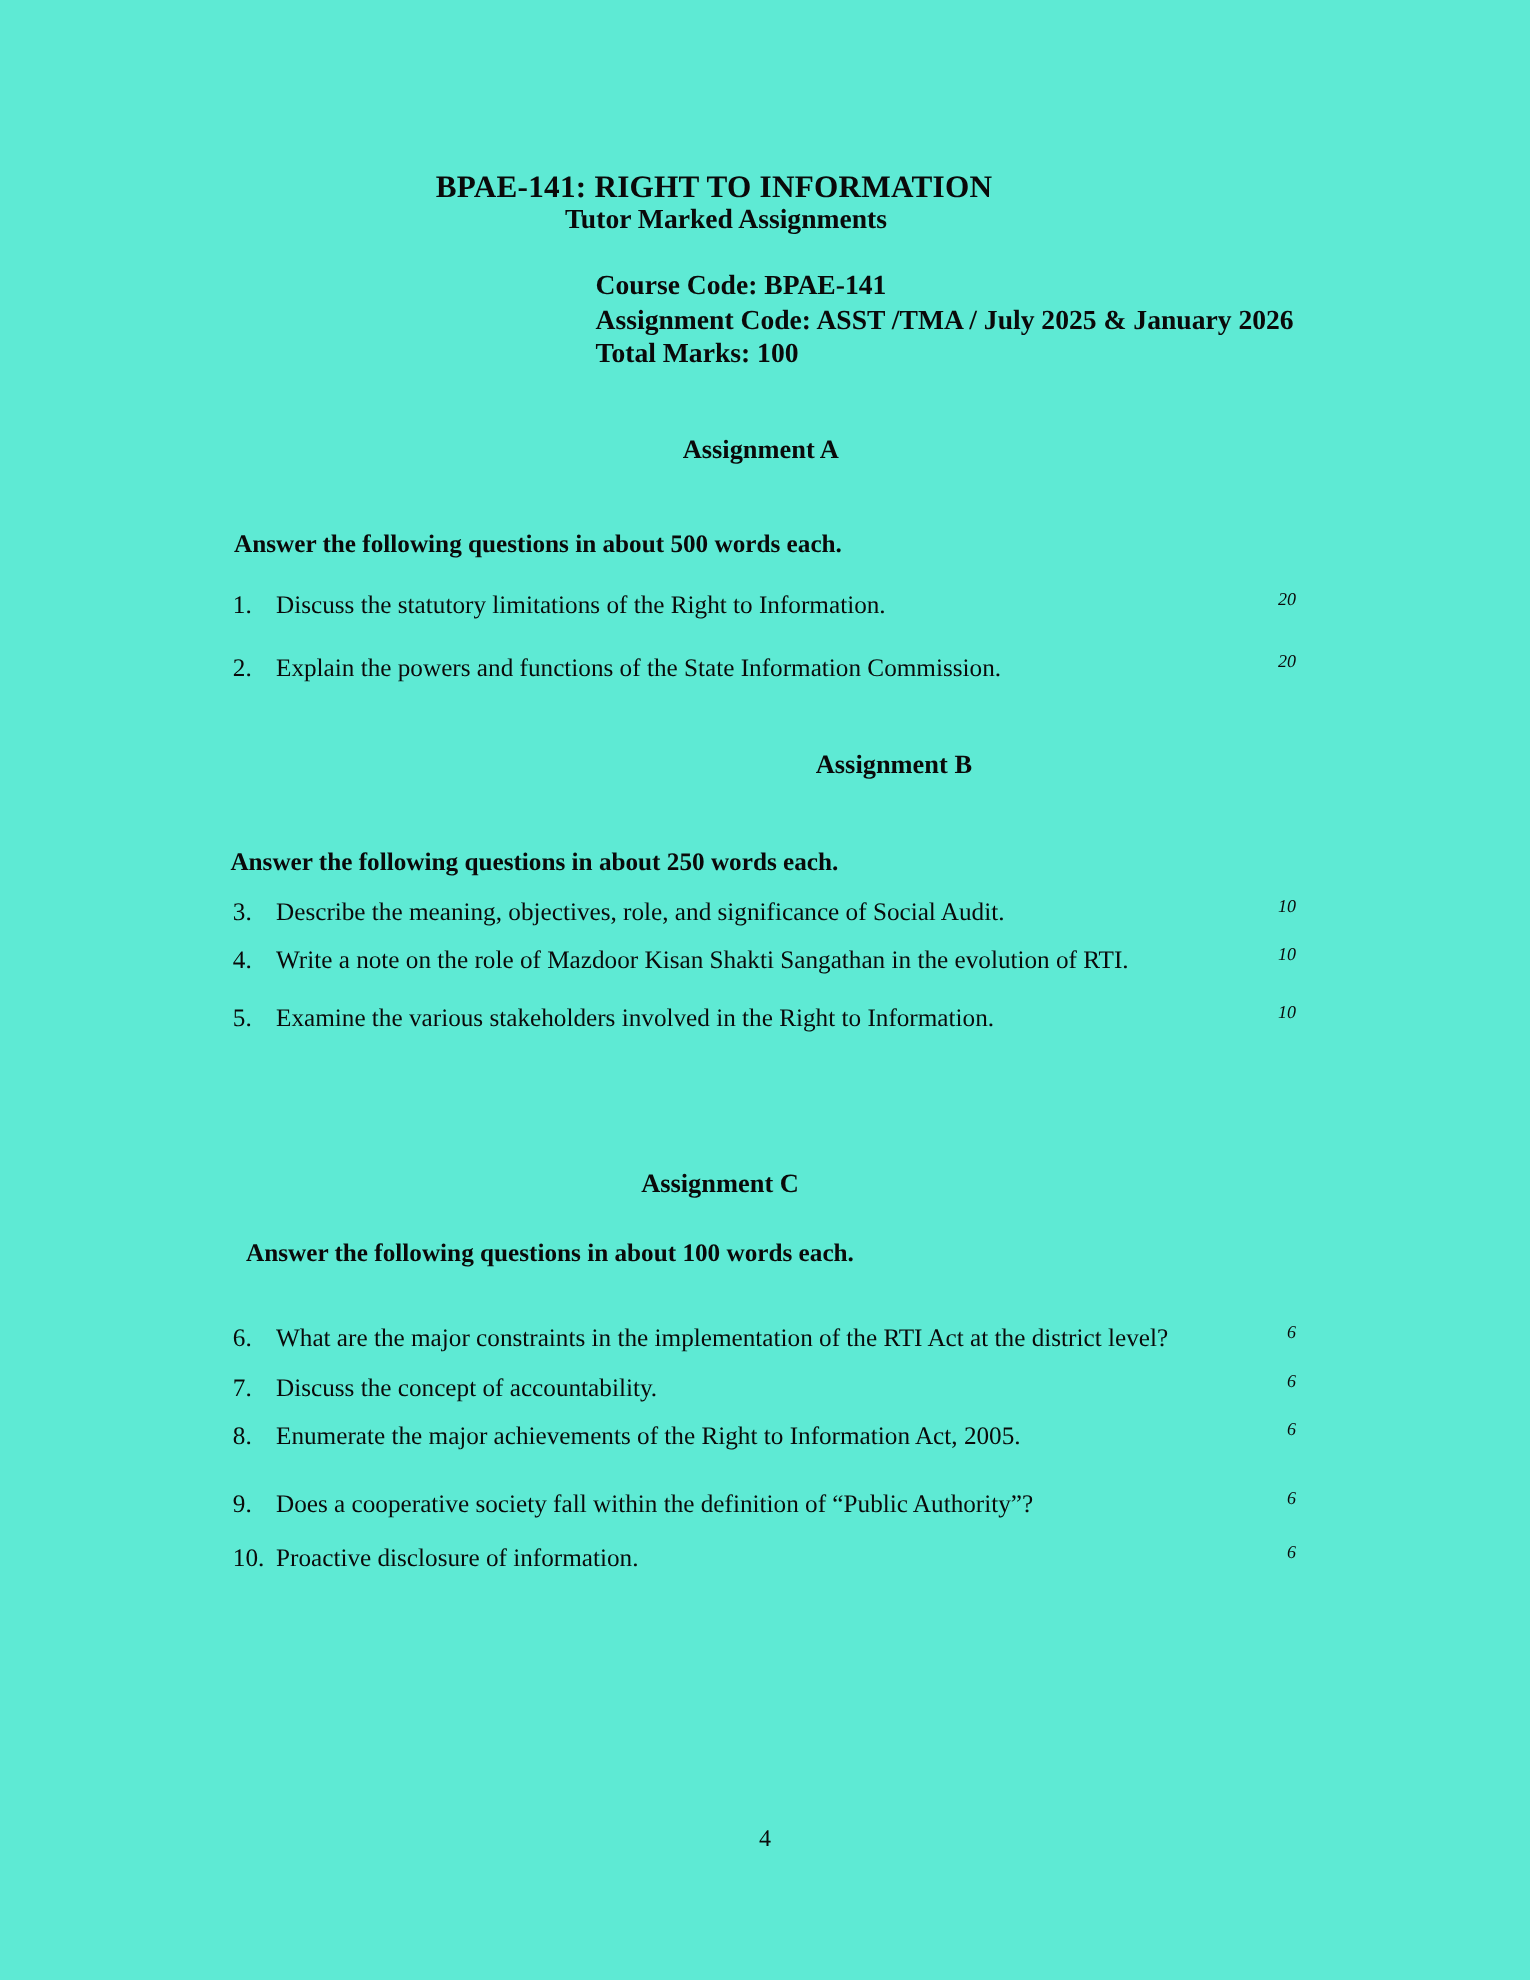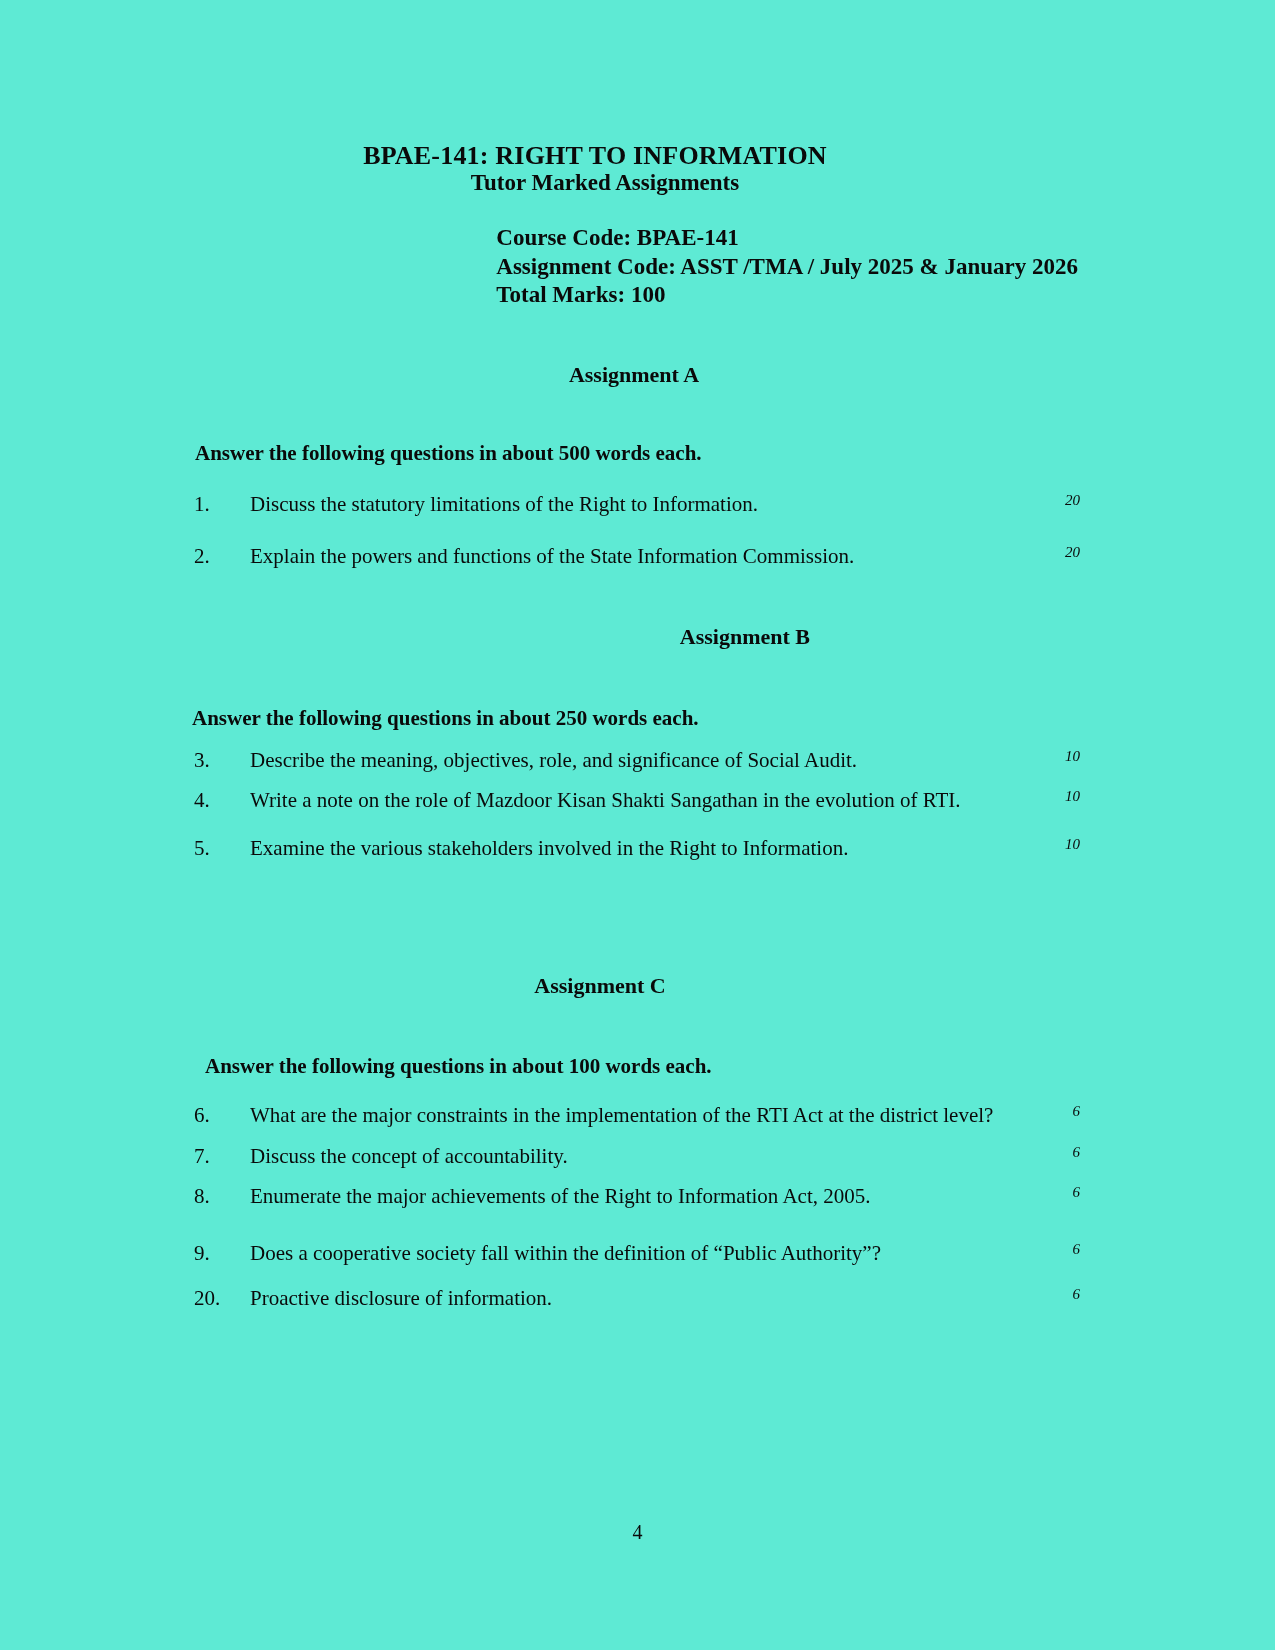--- a/index.html
+++ b/index.html
@@ -37,21 +37,21 @@
     text-align:center;
     font-size:22px;font-weight:bold;
     white-space:nowrap;
   }
   .instr{
     font-size:21px;font-weight:bold;
     white-space:nowrap;
   }
   .q-row{left:0;right:0;height:32px;}
   .q-num{position:absolute;left:194px;font-size:21px;}
-  .q-text{position:absolute;left:230px;font-size:21px;white-space:nowrap;margin-left:20px;}
+  .q-text{position:absolute;left:230px;font-size:21px;white-space:nowrap;}
   .q-marks{position:absolute;right:195px;font-size:15px;text-align:center;font-style:italic;}
   .page-number{
     top:1521px;left:0;width:1275px;
     text-align:center;
     font-size:20px;
   }
 </style>
 </head>
 <body>
 
@@ -93,21 +93,21 @@
     <span class="q-text">Write a note on the role of Mazdoor Kisan Shakti Sangathan in the evolution of RTI.</span>
     <span class="q-marks">10</span>
   </div>
   <div class="abs q-row" style="top:836px;">
     <span class="q-num">5.</span>
     <span class="q-text">Examine the various stakeholders involved in the Right to Information.</span>
     <span class="q-marks">10</span>
   </div>
 
   <div class="abs section-heading" style="top:973px;left:400px;">Assignment C</div>
-  <div class="abs instr" style="top:1054px;left:205px;text-align:right;">Answer the following questions in about 100 words each.</div>
+  <div class="abs instr" style="top:1032px;left:205px;text-align:right;">Answer the following questions in about 100 words each.</div>
 
   <div class="abs q-row" style="top:1103px;">
     <span class="q-num">6.</span>
     <span class="q-text">What are the major constraints in the implementation of the RTI Act at the district level?</span>
     <span class="q-marks">6</span>
   </div>
   <div class="abs q-row" style="top:1144px;">
     <span class="q-num">7.</span>
     <span class="q-text">Discuss the concept of accountability.</span>
     <span class="q-marks">6</span>
@@ -116,20 +116,20 @@
     <span class="q-num">8.</span>
     <span class="q-text">Enumerate the major achievements of the Right to Information Act, 2005.</span>
     <span class="q-marks">6</span>
   </div>
   <div class="abs q-row" style="top:1241px;">
     <span class="q-num">9.</span>
     <span class="q-text">Does a cooperative society fall within the definition of “Public Authority”?</span>
     <span class="q-marks">6</span>
   </div>
   <div class="abs q-row" style="top:1286px;">
-    <span class="q-num">20.</span>
+    <span class="q-num">10.</span>
     <span class="q-text">Proactive disclosure of information.</span>
     <span class="q-marks">6</span>
   </div>
 
   <div class="abs page-number">4</div>
 
 </div>
 
 </body></html>

